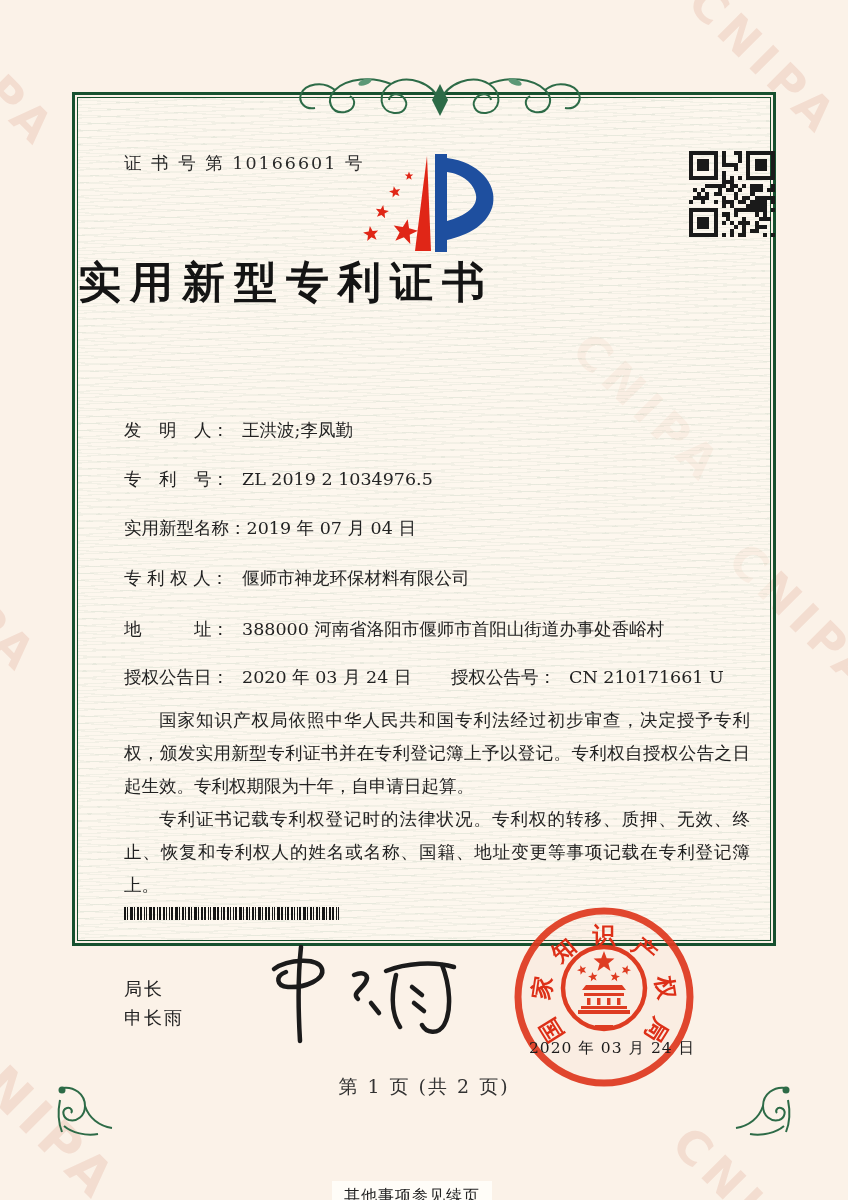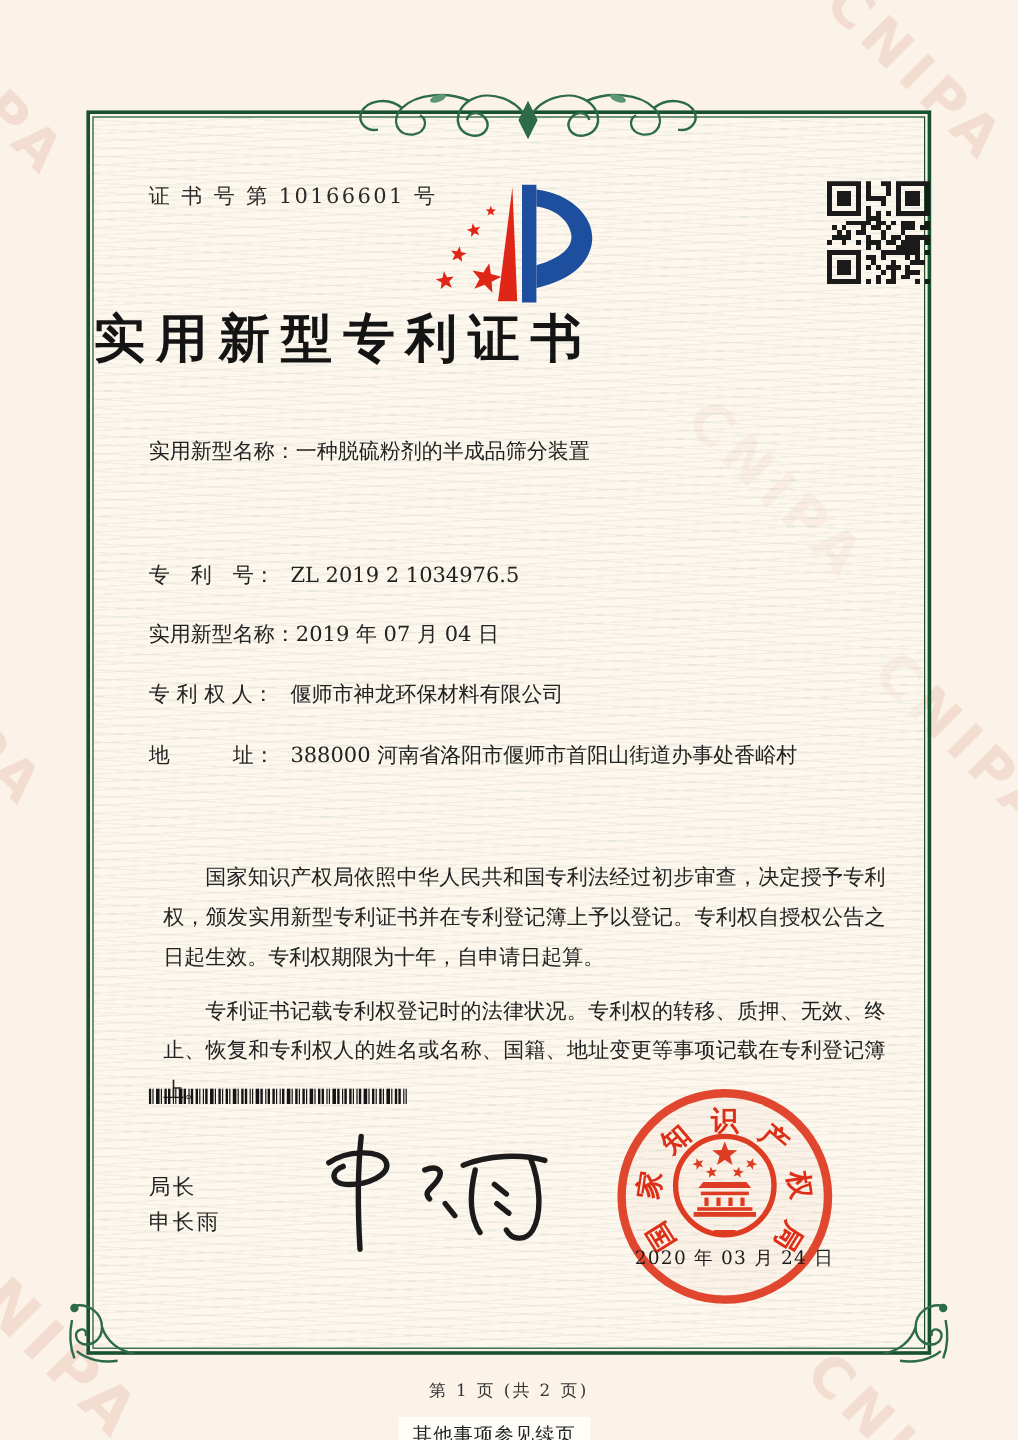--- a/index.html
+++ b/index.html
@@ -18,21 +18,21 @@
   }
   .wm1{left:-66px;top:-14px}
   .wm2{left:600px;top:322px}
   .wm3{left:-84px;top:512px}
   .wm4{left:-18px;top:1022px;font-size:52px}
   .wm5{left:756px;top:532px}
   .wm6{left:700px;top:1116px}
   .wm7{left:716px;top:-26px}
   
   .frame{
-    position:absolute;left:72px;top:92px;width:704px;height:1037px;
+    position:absolute;left:72px;top:92px;width:704px;height:854px;
     border:3.5px solid #17512f;z-index:1;box-sizing:border-box;
   }
   .frame-inner{
     position:absolute;inset:2px;border:1px solid #17512f;
     background:rgba(255,252,242,.55);
   }
   .guilloche{
     position:absolute;inset:0;pointer-events:none;
     background:
       repeating-linear-gradient(177deg, rgba(46,110,73,.055) 0 1.2px, rgba(46,110,73,0) 1.2px 6.5px),
@@ -48,31 +48,31 @@
   .qr{position:absolute;left:611px;top:53px;width:86px;height:86px}
   .doc-title{
     position:absolute;left:0;right:0;top:156px;text-align:left;
     font-size:43px;font-weight:700;letter-spacing:9px;color:#141414;white-space:nowrap;
   }
   .field{position:absolute;left:46px;font-size:17.5px;color:#222;white-space:nowrap}
   .flabel{display:inline-block;min-width:118px}
   .r1{top:266px}.r2{top:320px}.r3{top:369px}.r4{top:418px}.r5{top:468px}.r6{top:519px}.r7{top:567px}
   .pair2{position:absolute;left:327px;top:0;white-space:nowrap}
   .paras{position:absolute;left:46px;top:606px;width:626px;font-size:17.5px;line-height:33px;color:#222;text-align:justify}
-  .paras p{margin:12px;text-indent:2em}
+  .paras p{margin:0;text-indent:2em}
   .barcode{position:absolute;left:46px;top:809px;width:218px;height:13px}
   .sig-title{position:absolute;left:46px;top:879px;font:500 18px "DejaVu Sans","Liberation Sans",sans-serif;color:#222;letter-spacing:2px}
   .sig-name{position:absolute;left:46px;top:908px;font:500 18px "DejaVu Sans","Liberation Sans",sans-serif;color:#222;letter-spacing:2px}
   .sig-hand{position:absolute;left:148px;top:843px;width:235px;height:105px}
   .seal{position:absolute;left:431px;top:804px;width:190px;height:190px}
   .seal-date{
     position:absolute;left:451px;top:940px;width:150px;text-align:center;
     font-size:15.5px;color:#1c1c1c;letter-spacing:1px;white-space:nowrap;
   }
-  .page-ind{position:absolute;left:0;right:0;top:1052px;text-align:center;font-size:14px;letter-spacing:2px;color:#333}
+  .page-ind{position:absolute;left:0;right:0;top:976px;text-align:center;font-size:19px;letter-spacing:2px;color:#333}
   .foot-note{
     position:absolute;left:332px;top:1181px;width:160px;height:30px;z-index:2;
     background:#fffdf8;display:flex;align-items:center;justify-content:center;
     font-size:16px;letter-spacing:1px;color:#222;white-space:nowrap;
   }
 </style>
 </head>
 <body>
 
 <div>
@@ -324,34 +324,40 @@
           <rect x="8" y="20" width="1" height="1"></rect>
           <rect x="10" y="20" width="1" height="1"></rect>
           <rect x="12" y="20" width="1" height="1"></rect>
           <rect x="13" y="20" width="1" height="1"></rect>
           <rect x="18" y="20" width="1" height="1"></rect>
           <rect x="20" y="20" width="1" height="1"></rect>
         </svg>
 
       <div class="doc-title">实用新型专利证书</div>
 
-      <div class="field r1">
-        <span class="flabel">实用新型名称：</span><span class="fvalue">一种脱硫粉剂的半成品筛分装置</span>
+      <div class="field r2">
+        <span class="flabel">发　明　人：</span><span class="fvalue">王洪波;李凤勤</span>
       </div>
       <div class="field r3">
         <span class="flabel">专　利　号：</span><span class="fvalue">ZL 2019 2 1034976.5</span>
       </div>
       <div class="field r4">
         <span class="flabel">实用新型名称：</span><span class="fvalue">2019 年 07 月 04 日</span>
       </div>
       <div class="field r5">
         <span class="flabel">专 利 权 人：</span><span class="fvalue">偃师市神龙环保材料有限公司</span>
       </div>
       <div class="field r6">
         <span class="flabel">地　　　址：</span><span class="fvalue">388000 河南省洛阳市偃师市首阳山街道办事处香峪村</span>
+      </div>
+      <div class="field r7">
+        <span class="flabel">授权公告日：</span><span class="fvalue">2020 年 03 月 24 日</span>
+        <span class="pair2">
+          <span class="flabel">授权公告号：</span><span class="fvalue">CN 210171661 U</span>
+        </span>
       </div>
 
       <div class="paras">
         <p>国家知识产权局依照中华人民共和国专利法经过初步审查，决定授予专利权，颁发实用新型专利证书并在专利登记簿上予以登记。专利权自授权公告之日起生效。专利权期限为十年，自申请日起算。</p>
         <p>专利证书记载专利权登记时的法律状况。专利权的转移、质押、无效、终止、恢复和专利权人的姓名或名称、国籍、地址变更等事项记载在专利登记簿上。</p>
       </div>
 
       <svg class="barcode" viewBox="0 0 218 13" preserveAspectRatio="none" fill="#151515">
           <rect x="0" y="0" width="2" height="13"></rect>
           <rect x="3" y="0" width="1" height="13"></rect>

